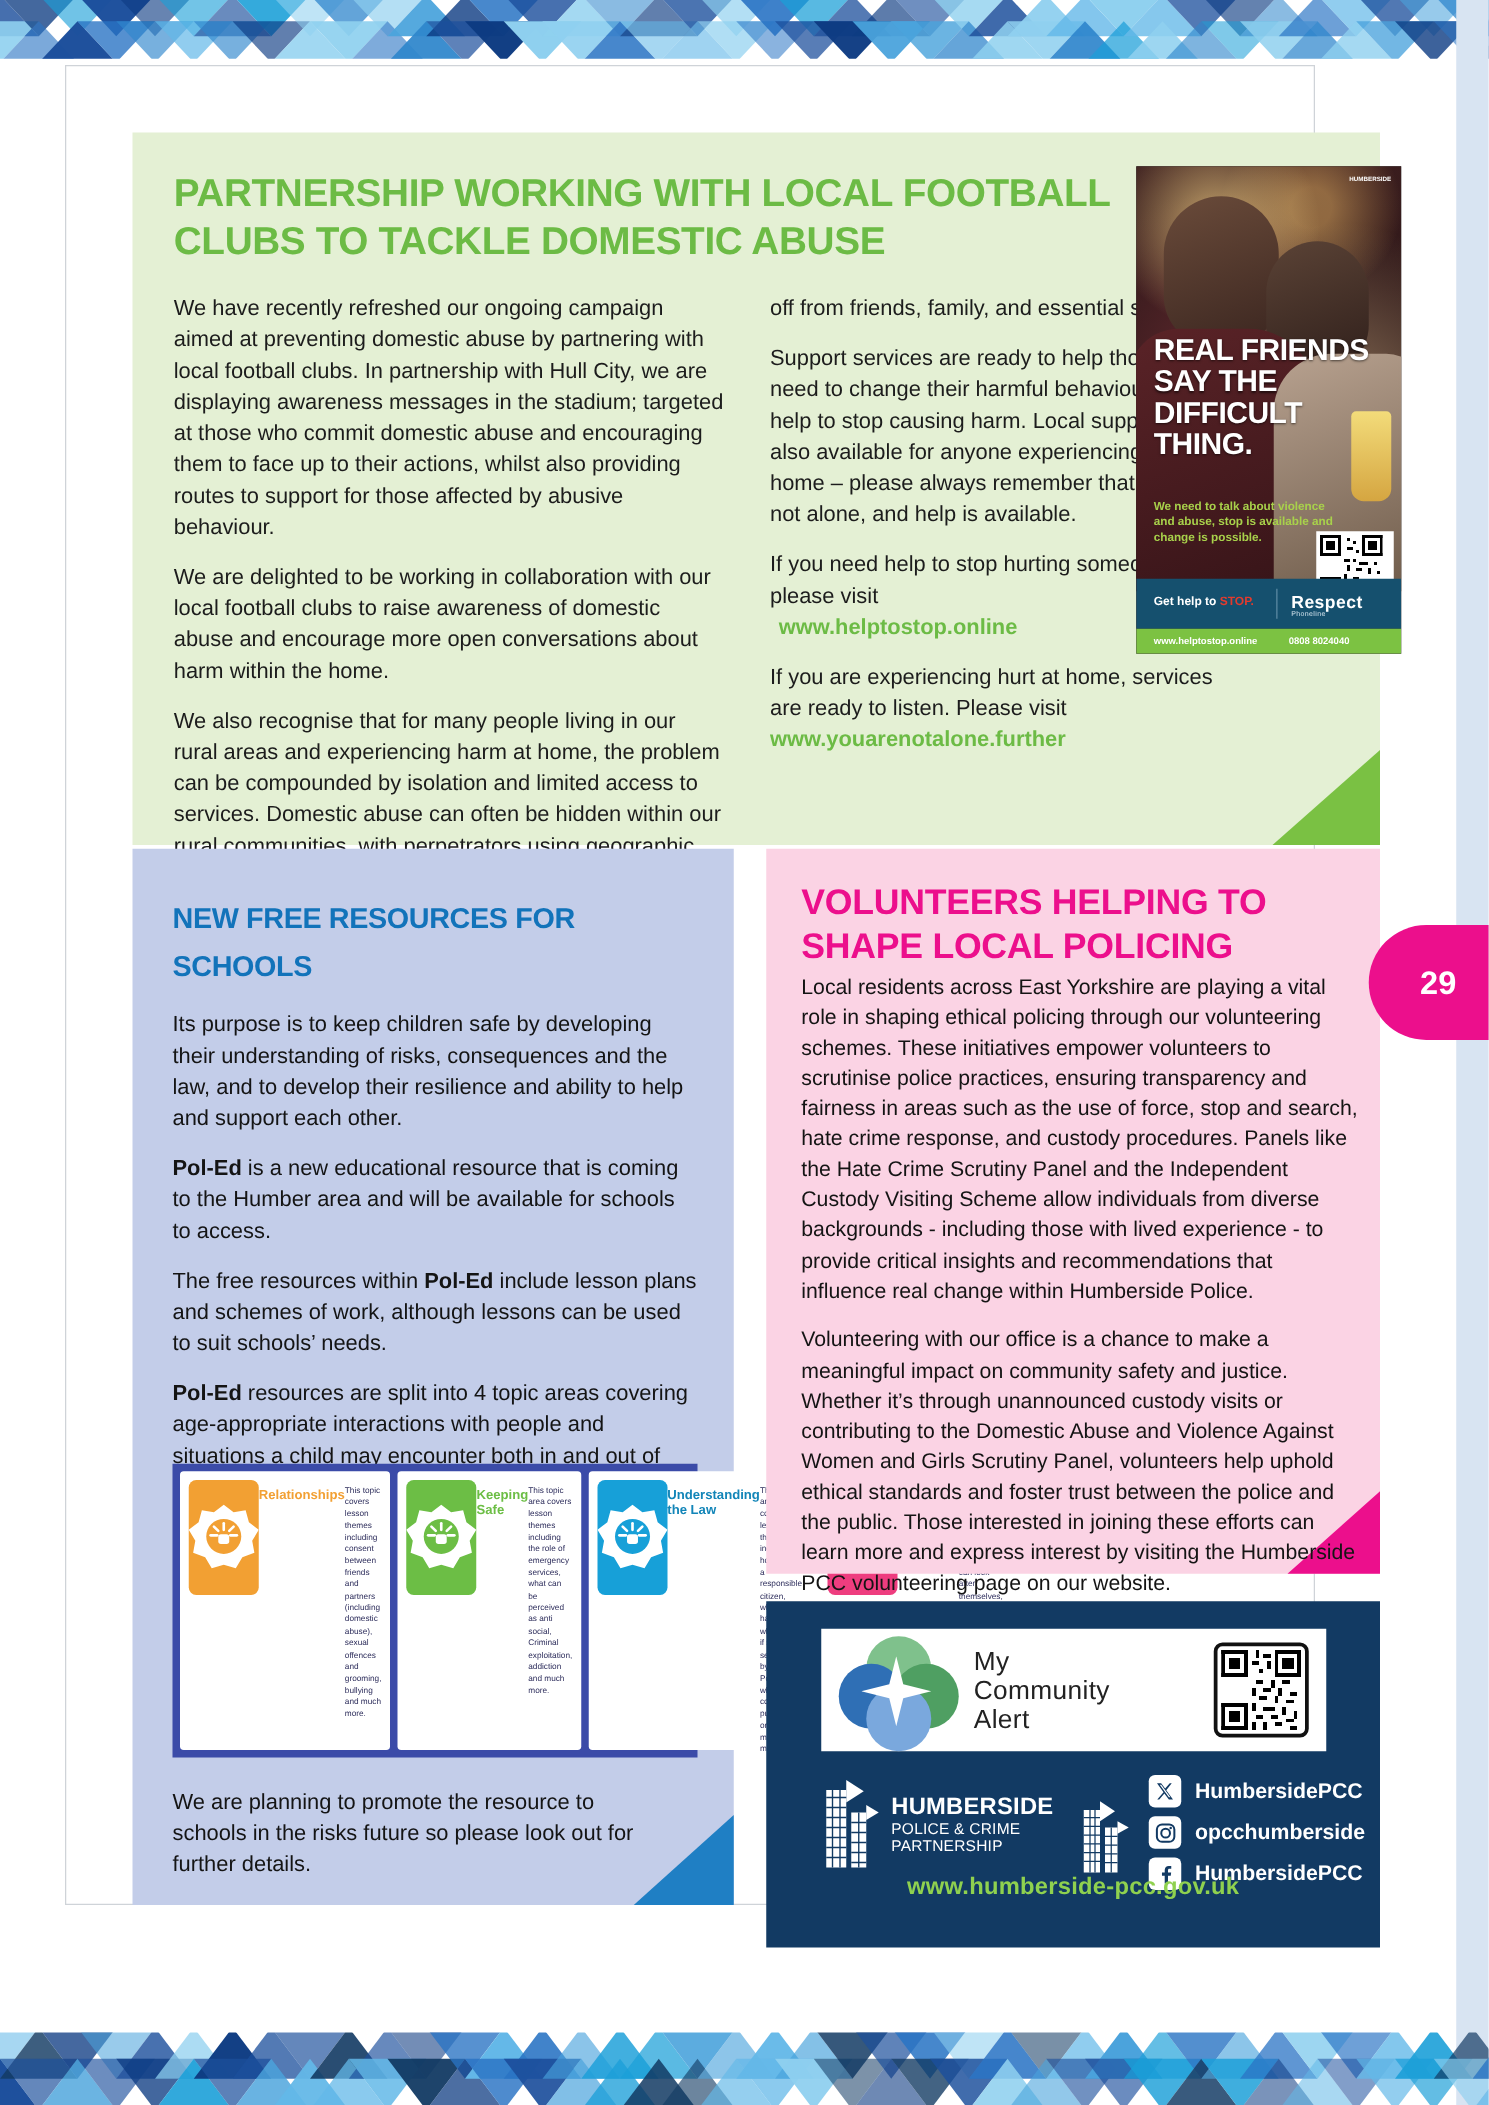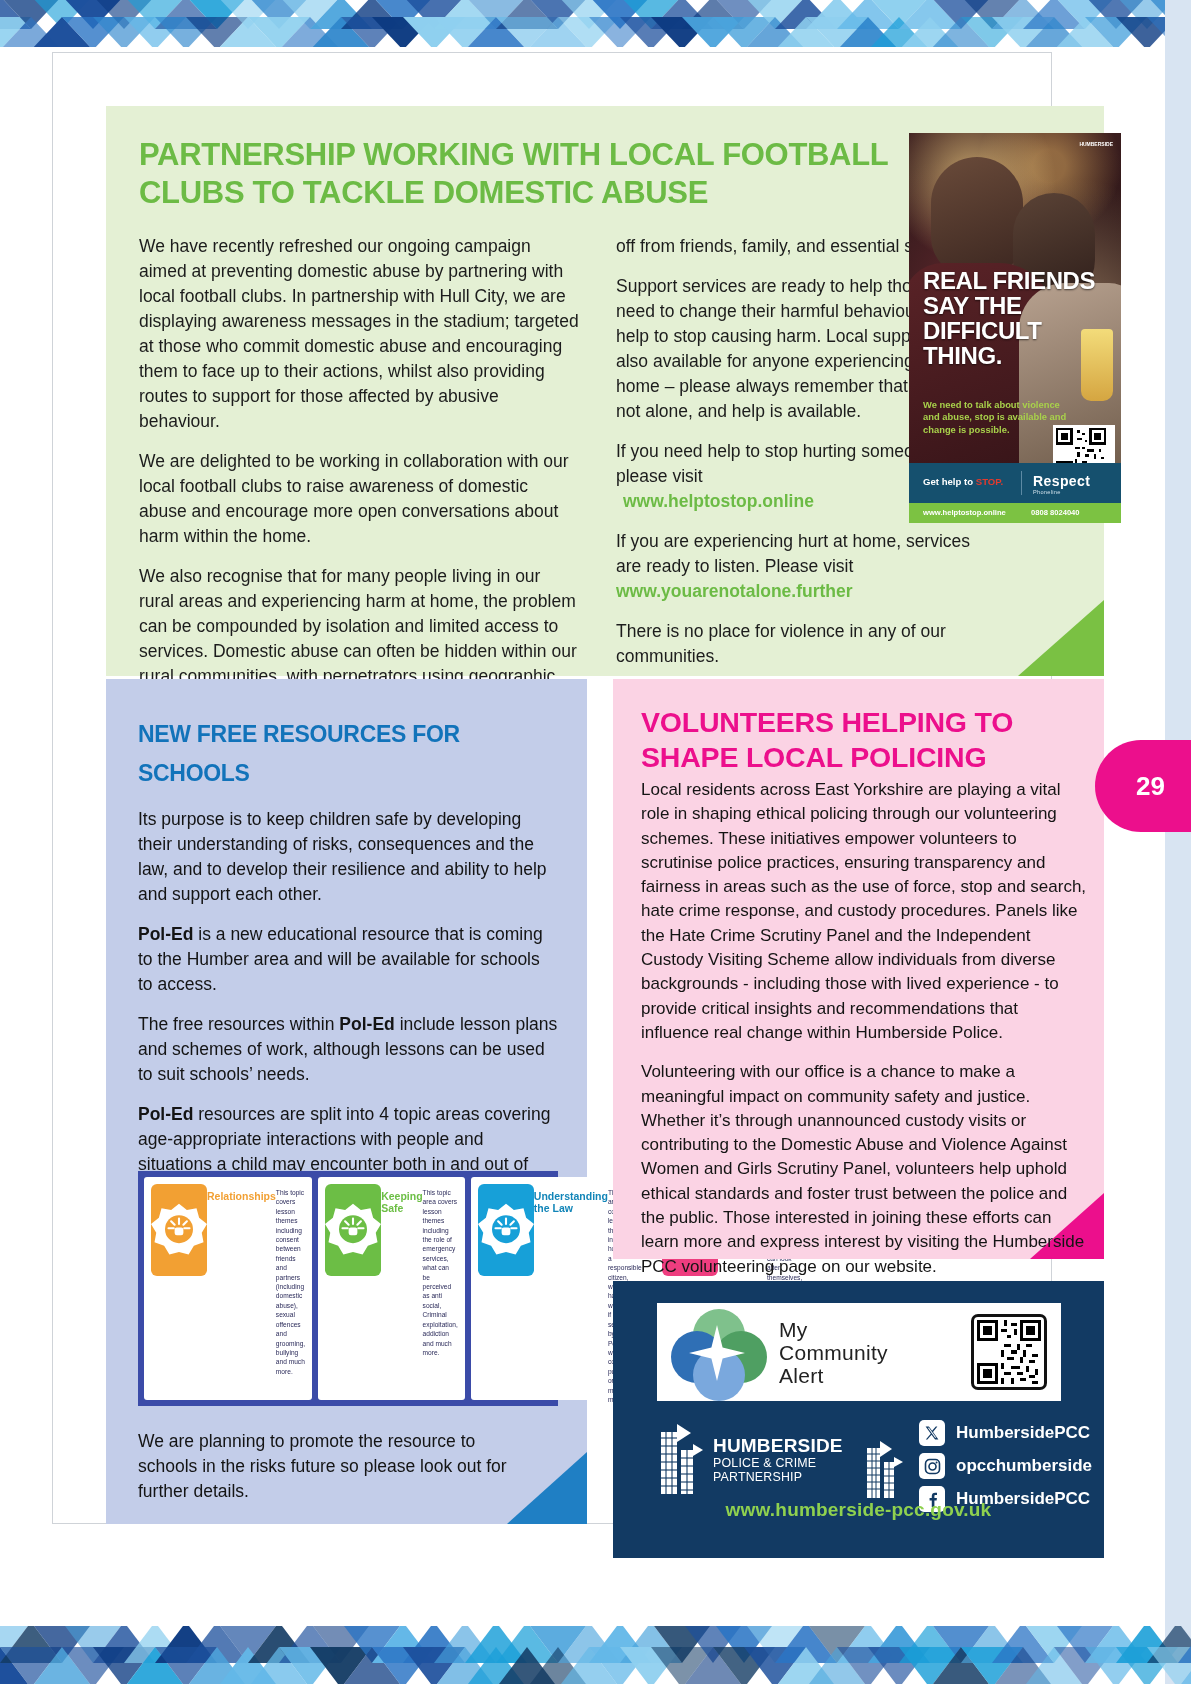--- a/index.html
+++ b/index.html
@@ -345,21 +345,20 @@
       <p>off from friends, family, and essential services.</p>
       <p>Support services are ready to help those who need to change their harmful behaviours to get help to stop causing harm. Local support is also available for anyone experiencing hurt at home – please always remember that you are not alone, and help is available.</p>
       <p>
         <span>If you need help to stop hurting someone, please visit</span><br>
         <span class="link-green indent">www.helptostop.online</span>
       </p>
       <p>
         <span>If you are experiencing hurt at home, services are ready to listen. Please visit</span><br>
         <span class="link-green">www.youarenotalone.further</span>
       </p>
-      <p>There is no place for violence in any of our communities.</p>
     </div>
 
     <div class="poster">
       <div class="poster-photo">
         <div class="head-a"></div>
           <div class="head-b"></div>
         <div class="body-a"></div>
           <div class="body-b"></div>
         <div class="glass"></div>
       </div>

